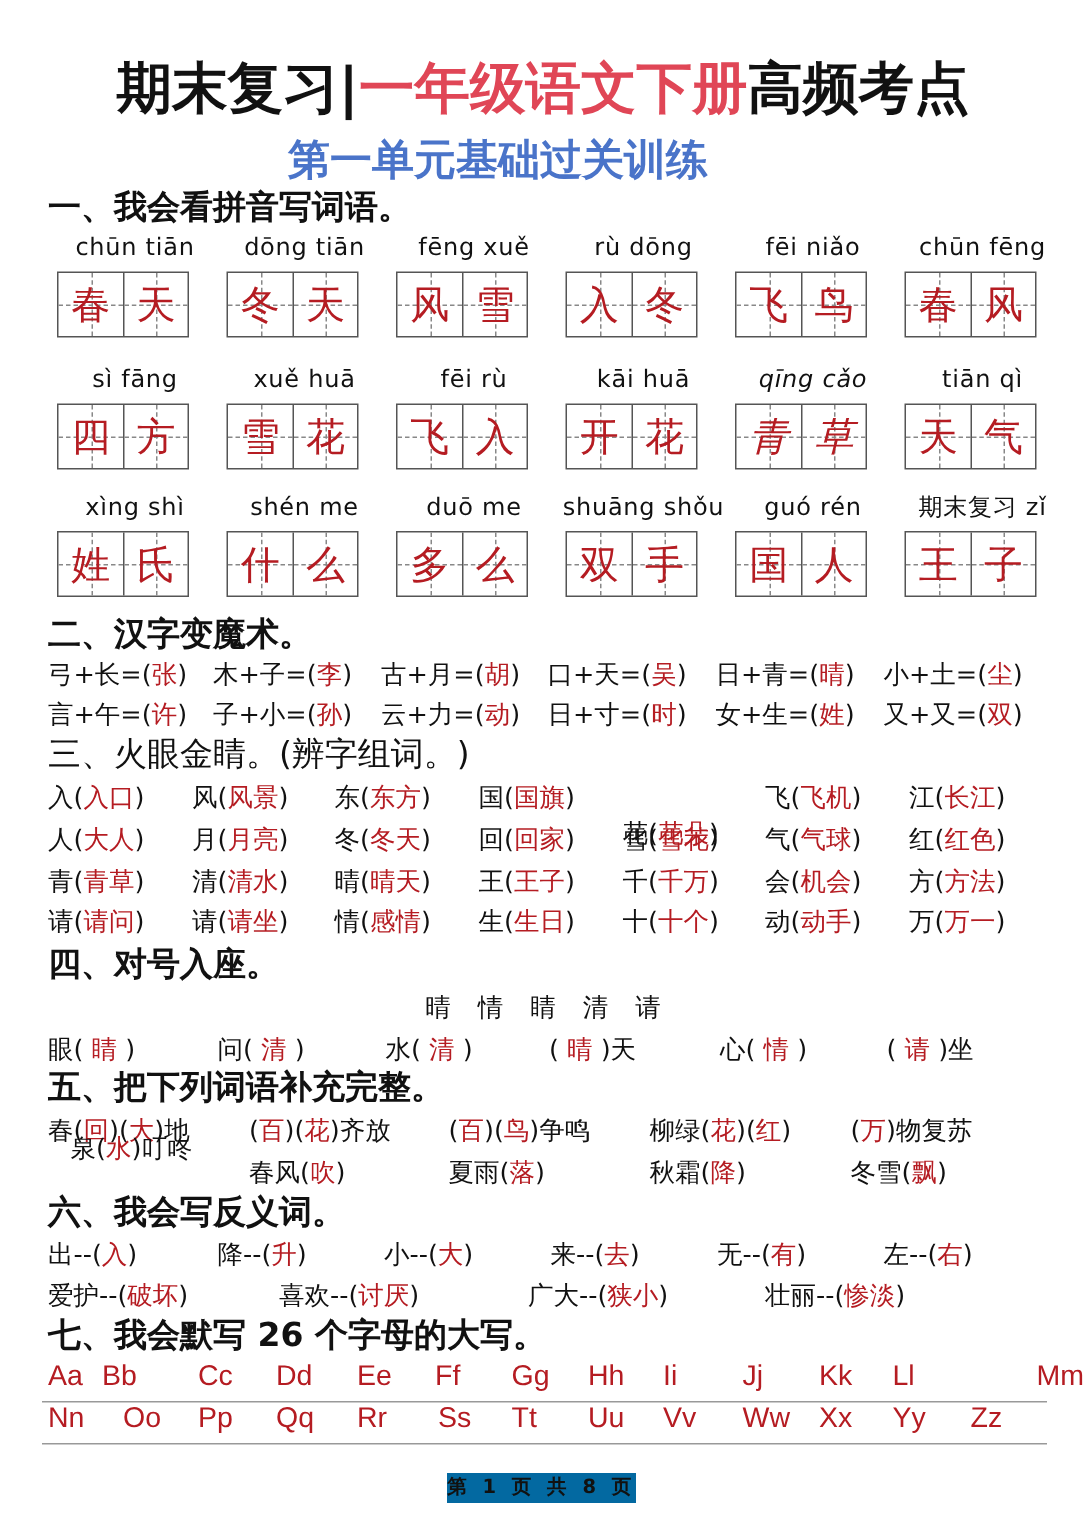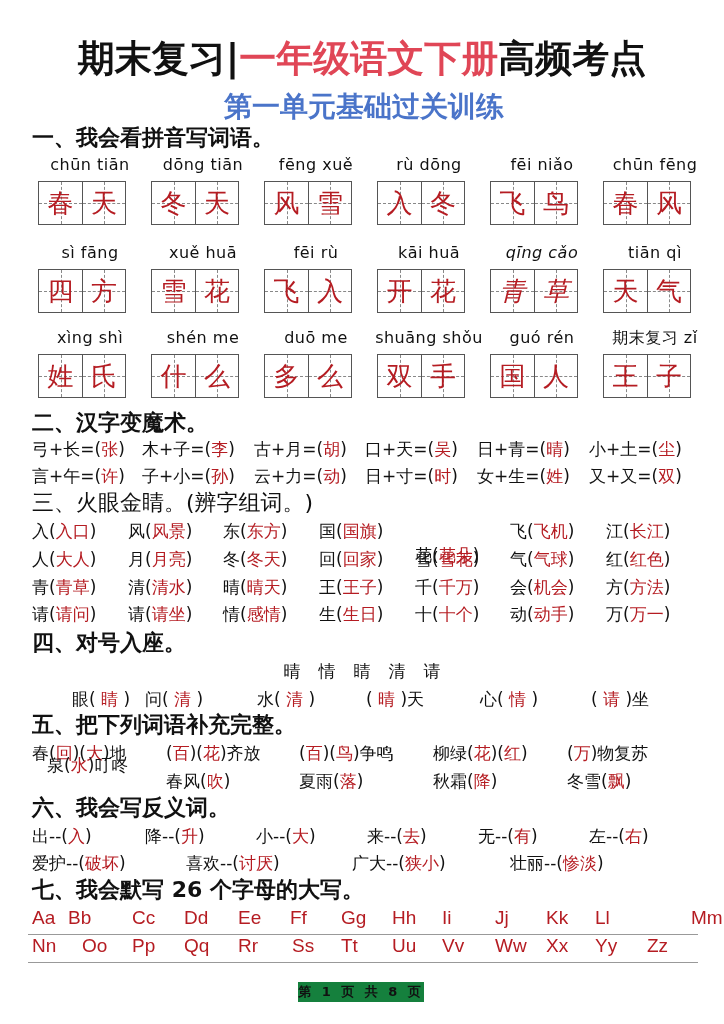--- a/index.html
+++ b/index.html
@@ -1,21 +1,21 @@
 <!DOCTYPE html>
 <html><head>
 <meta charset="utf-8">
 <style>
   * { margin: 0; padding: 0; box-sizing: border-box; }
   html, body { width: 724px; height: 1024px; background: #ffffff; overflow: hidden; }
   body { font-family: "DejaVu Sans", "Liberation Sans", sans-serif; color: #111; position: relative; }
 
   .title { position: absolute; top: 34px; left: 0; width: 724px; text-align: center; font-size: 37px; font-weight: bold; letter-spacing: 0px; white-space: nowrap; }
   .title .red { color: #e04656; }
-  .subtitle { position: absolute; top: 88px; left: 0; width: 664px; text-align: center; font-size: 28px; font-weight: bold; color: #4a74c9; margin-left: 32px; }
+  .subtitle { position: absolute; top: 88px; left: 0; width: 664px; text-align: center; font-size: 28px; font-weight: bold; color: #4a74c9; }
 
   .sec-head { position: absolute; left: 32px; font-size: 22px; font-weight: bold; white-space: nowrap; }
   .sec-head.light { font-weight: normal; }
 
   
   .py-row { position: absolute; left: 36px; width: 660px; height: 70px; }
   .py-cell { position: absolute; width: 108px; }
   .py { height: 22px; text-align: center; font-size: 16px; font-family: "DejaVu Sans", sans-serif; white-space: nowrap; letter-spacing: 0.5px; }
   .box { position: absolute; top: 26px; left: 2px; width: 88px; height: 44px; border: 1.5px solid #555; display: flex; }
   .tz { position: relative; width: 50%; height: 100%; display: flex; align-items: center; justify-content: center; color: #b51c22; font-size: 26px; font-family: "DejaVu Serif", serif; }
@@ -25,21 +25,21 @@
   .tz span { position: relative; z-index: 1; }
   .ans { color: #b51c22; }
   .item { position: absolute; white-space: nowrap; font-size: 17px; }
 
   .choices { position: absolute; top: 660px; left: 0; width: 724px; text-align: center; font-size: 17px; letter-spacing: 0; }
   .choices span { margin: 0 9px; }
 
   .alpha-row { position: absolute; left: 28px; width: 670px; height: 28px; border-bottom: 1.5px solid #999; }
   .alpha { position: absolute; top: 0; font-size: 19px; color: #b51c22; font-family: "Liberation Sans", sans-serif; }
 
-  .footer { position: absolute; top: 982px; left: 298px; width: 126px; height: 20px; background: #15803d; font-size: 13px; font-weight: bold; text-align: center; line-height: 20px; letter-spacing: 3px; }
+  .footer { position: absolute; top: 982px; left: 298px; width: 126px; height: 20px; background: #0369a1; font-size: 13px; font-weight: bold; text-align: center; line-height: 20px; letter-spacing: 3px; }
 </style>
 </head>
 <body>
 
 <div class="title">
   <span>期末复习|</span><span class="red">一年级语文下册</span><span>高频考点</span>
 </div>
 <div class="subtitle">第一单元基础过关训练</div>
 
 <div class="sec-head" style="top:123px;">一、我会看拼音写词语。</div>
@@ -294,21 +294,21 @@
     <div class="item" style="left: 223px; top: 603px;"><span>情(</span><span class="ans">感情</span><span>)</span></div>
     <div class="item" style="left: 319px; top: 603px;"><span>生(</span><span class="ans">生日</span><span>)</span></div>
     <div class="item" style="left: 415px; top: 603px;"><span>十(</span><span class="ans">十个</span><span>)</span></div>
     <div class="item" style="left: 510px; top: 603px;"><span>动(</span><span class="ans">动手</span><span>)</span></div>
     <div class="item" style="left: 606px; top: 603px;"><span>万(</span><span class="ans">万一</span><span>)</span></div>
   </div>
 
 <div class="sec-head" style="top:628px;">四、对号入座。</div>
 <div class="choices" id="s4c"><span>晴</span><span>情</span><span>睛</span><span>清</span><span>请</span></div>
 <div id="s4">
-    <div class="item" style="left: 32px; top: 688px; margin-left: 40px;"><span>眼( </span><span class="ans">睛</span><span> )</span></div>
+    <div class="item" style="left: 32px; top: 688px;"><span>眼( </span><span class="ans">睛</span><span> )</span></div>
     <div class="item" style="left: 145px; top: 688px;"><span>问( </span><span class="ans">清</span><span> )</span></div>
     <div class="item" style="left: 257px; top: 688px;"><span>水( </span><span class="ans">清</span><span> )</span></div>
     <div class="item" style="left: 366px; top: 688px;"><span>( </span><span class="ans">晴</span><span> )天</span></div>
     <div class="item" style="left: 480px; top: 688px;"><span>心( </span><span class="ans">情</span><span> )</span></div>
     <div class="item" style="left: 591px; top: 688px;"><span>( </span><span class="ans">请</span><span> )坐</span></div>
   </div>
 
 <div class="sec-head" style="top:710px;">五、把下列词语补充完整。</div>
 <div id="s5">
     <div class="item" style="left: 32px; top: 742px;"><span>春(</span><span class="ans">回</span><span>)(</span><span class="ans">大</span><span>)地</span></div>

